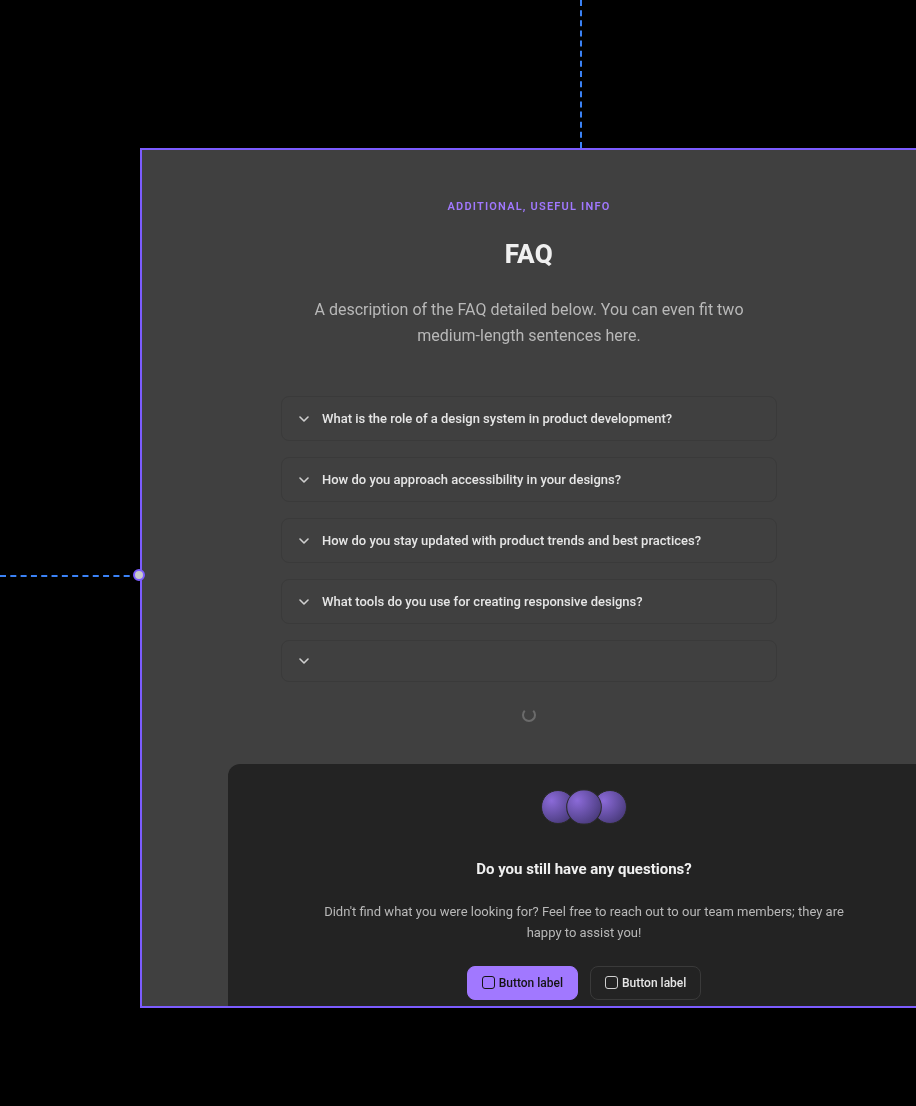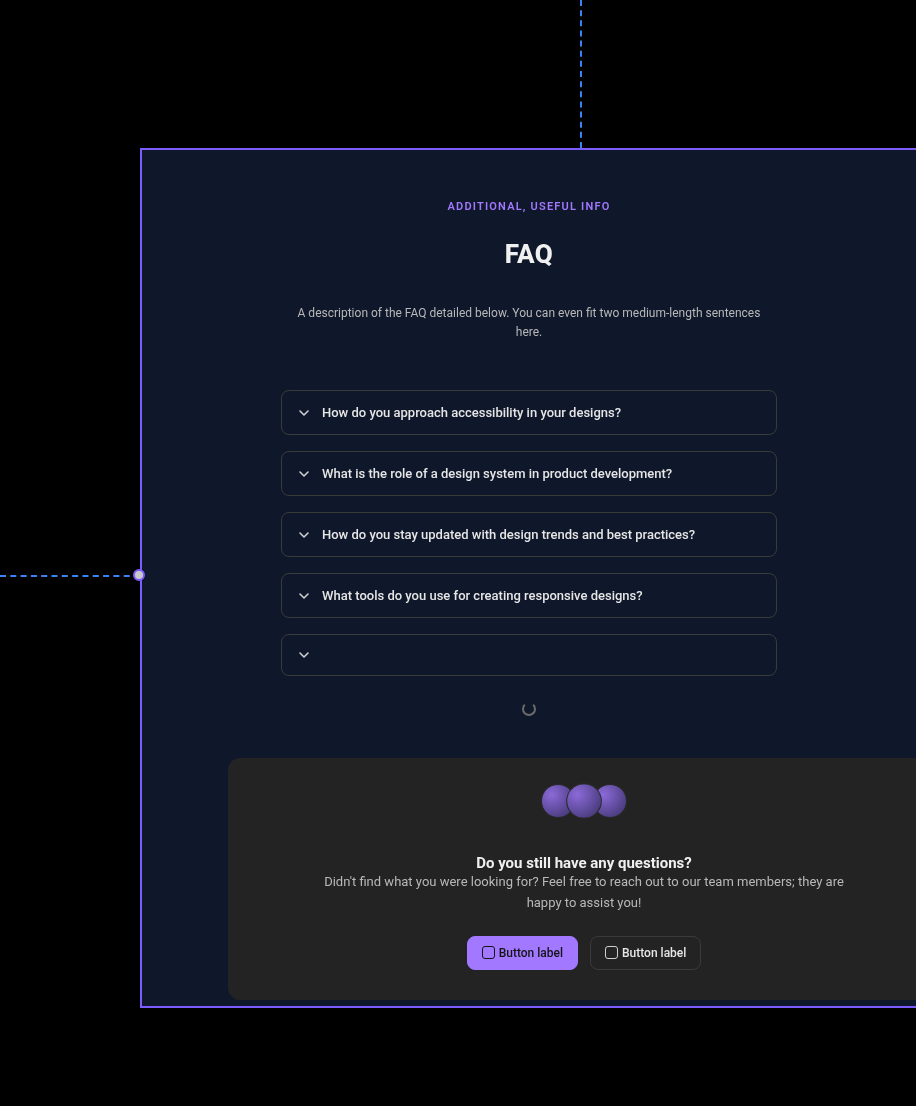--- a/index.html
+++ b/index.html
@@ -33,21 +33,21 @@
     z-index: 5;
   }
 
   
   .frame {
     position: absolute;
     left: 140px; top: 148px;
     right: 0; bottom: 98px;
     border: 2px solid #7c5cff;
     border-right: none;
-    background: #0f172a;
+    background: #404040;
     overflow: hidden;
   }
   .frame-inner {
     padding: 50px 0 0 0;
   }
 
   
   .header { text-align: center; }
   .eyebrow {
     color: #a178ff;
@@ -57,23 +57,23 @@
   }
   .title {
     color: #f0f0f0;
     font-size: 26px;
     font-weight: 800;
     margin-top: 26px;
     letter-spacing: 0.5px;
   }
   .subtitle {
     color: #b8b8b8;
-    font-size: 12px;
+    font-size: 16px;
     line-height: 1.6;
-    margin: 35px auto 0 auto;
+    margin: 28px auto 0 auto;
     max-width: 470px;
   }
 
   
   .accordion {
     margin: 48px auto 0 auto;
     width: 496px;
     display: flex; flex-direction: column; gap: 16px;
   }
   .acc-item {
@@ -128,21 +128,21 @@
   .cta-title {
     color: #f0f0f0;
     font-size: 15px;
     font-weight: 700;
     margin-top: 36px;
   }
   .cta-sub {
     color: #b8b8b8;
     font-size: 13px;
     line-height: 1.6;
-    margin: 0 auto 0 auto;
+    margin: 24px auto 0 auto;
     max-width: 520px;
   }
   .cta-actions {
     display: flex; justify-content: center; gap: 12px;
     margin-top: 22px;
   }
   .btn {
     display: inline-flex; align-items: center; gap: 4px;
     font-size: 12px; font-weight: 500;
     border-radius: 8px;
@@ -186,39 +186,39 @@
     </div>
 
     <div class="accordion">
 
       <div class="acc-item">
         <span class="chev">
           <svg viewBox="0 0 10 10" fill="none" stroke="currentColor" stroke-width="1.6" stroke-linecap="round" stroke-linejoin="round">
               <polyline points="1,3 5,7 9,3"></polyline>
             </svg>
         </span>
+        <span class="acc-q">What is the role of a design system in product development?</span>
+      </div>
+
+      <div class="acc-item">
+        <span class="chev">
+          <svg viewBox="0 0 10 10" fill="none" stroke="currentColor" stroke-width="1.6" stroke-linecap="round" stroke-linejoin="round">
+              <polyline points="1,3 5,7 9,3"></polyline>
+            </svg>
+        </span>
         <span class="acc-q">How do you approach accessibility in your designs?</span>
       </div>
 
       <div class="acc-item">
         <span class="chev">
           <svg viewBox="0 0 10 10" fill="none" stroke="currentColor" stroke-width="1.6" stroke-linecap="round" stroke-linejoin="round">
               <polyline points="1,3 5,7 9,3"></polyline>
             </svg>
         </span>
-        <span class="acc-q">What is the role of a design system in product development?</span>
-      </div>
-
-      <div class="acc-item">
-        <span class="chev">
-          <svg viewBox="0 0 10 10" fill="none" stroke="currentColor" stroke-width="1.6" stroke-linecap="round" stroke-linejoin="round">
-              <polyline points="1,3 5,7 9,3"></polyline>
-            </svg>
-        </span>
-        <span class="acc-q">How do you stay updated with design trends and best practices?</span>
+        <span class="acc-q">How do you stay updated with product trends and best practices?</span>
       </div>
 
       <div class="acc-item">
         <span class="chev">
           <svg viewBox="0 0 10 10" fill="none" stroke="currentColor" stroke-width="1.6" stroke-linecap="round" stroke-linejoin="round">
               <polyline points="1,3 5,7 9,3"></polyline>
             </svg>
         </span>
         <span class="acc-q">What tools do you use for creating responsive designs?</span>
       </div>

